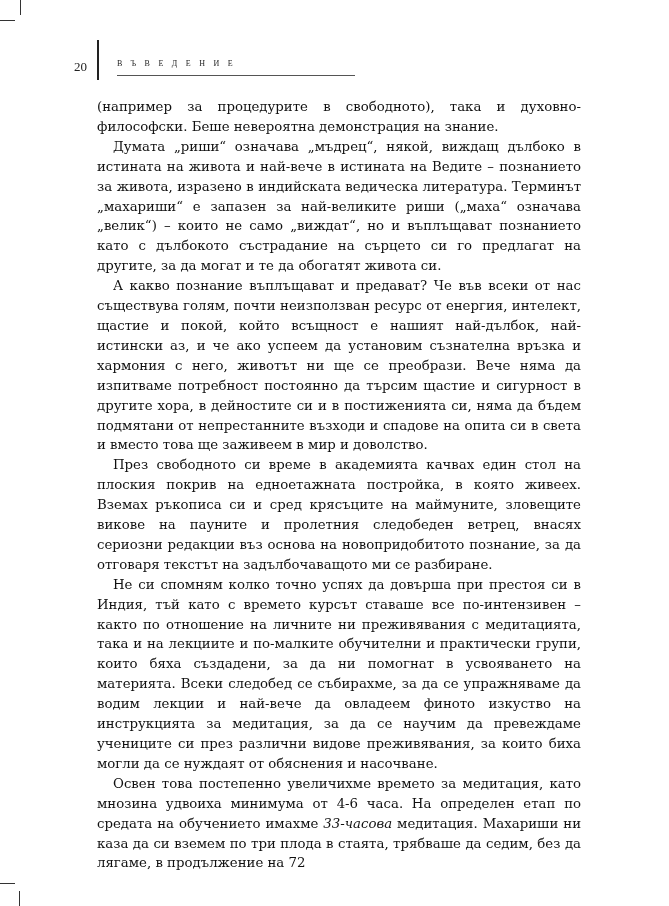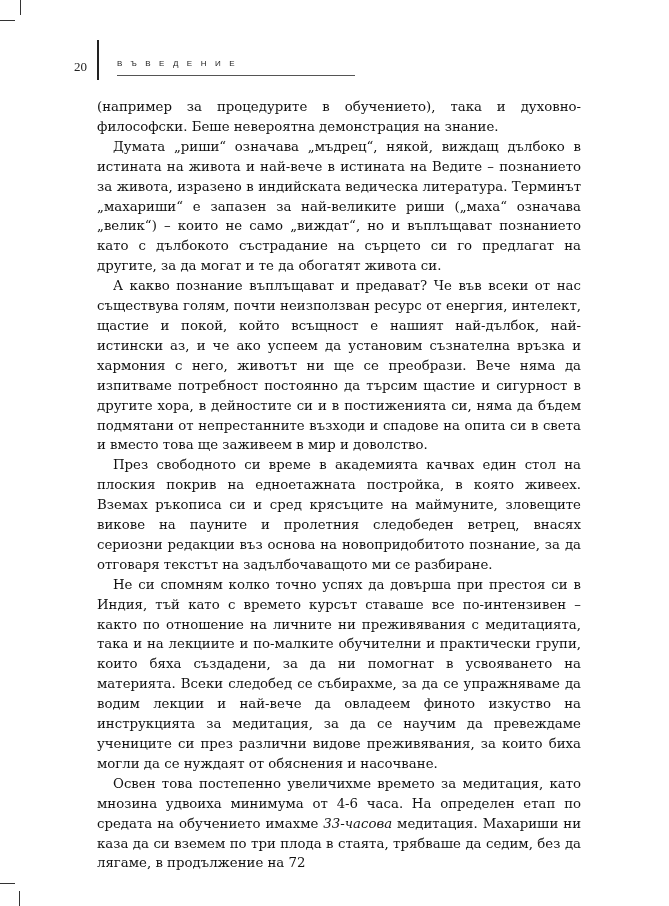--- a/index.html
+++ b/index.html
@@ -6,21 +6,21 @@
   body { width: 669px; height: 906px; position: relative; overflow: hidden; }
   .crop { position: absolute; background: #333; }
   .crop-tl-v { left: 20px; top: 0; width: 1px; height: 15px; }
   .crop-tl-h { left: 0; top: 20px; width: 15px; height: 1px; }
   .crop-bl-h { left: 0; top: 883px; width: 15px; height: 1px; }
   .crop-bl-v { left: 19px; top: 891px; width: 1px; height: 15px; }
 
   .header { position: absolute; left: 0; top: 40px; width: 599px; height: 40px; }
   .page-num { position: absolute; left: 74px; top: 19px; font-family: "Liberation Serif", serif; font-size: 13px; color: #222; }
   .header-rule-v { position: absolute; left: 97px; top: 0; width: 2px; height: 40px; background: #222; }
-  .running-title { position: absolute; left: 117px; top: 19px; font-family: Liberation Sans, sans-serif; font-size: 8px; letter-spacing: 8.5px; color: #222; }
+  .running-title { position: absolute; left: 117px; top: 19px; font-family: Liberation Serif, serif; font-size: 8px; letter-spacing: 8.5px; color: #222; }
   .header-rule-h { position: absolute; left: 117px; top: 35px; width: 238px; height: 1px; background: #555; }
 
   .body-text { position: absolute; left: 97px; top: 97px; width: 484px; font-family: "DejaVu Serif", serif; font-size: 13.3px; line-height: 19.9px; color: #111; text-align: justify; }
   .body-text p { margin: 0; text-indent: 0; }
   .body-text p.indent { text-indent: 16px; }
   .body-text em { font-style: italic; }
 </style>
 </head>
 <body>
 
@@ -30,19 +30,19 @@
 <div class="crop crop-bl-v"></div>
 
 <div class="header">
   <span class="page-num">20</span>
   <div class="header-rule-v"></div>
   <span class="running-title">ВЪВЕДЕНИЕ</span>
   <div class="header-rule-h"></div>
 </div>
 
 <div class="body-text">
-  <p>(например за процедурите в обучението), така и духовно-философски. Беше невероятна демонстрация на знание.</p>
+  <p>(например за процедурите в свободното), така и духовно-философски. Беше невероятна демонстрация на знание.</p>
   <p class="indent">Думата „риши“ означава „мъдрец“, някой, виждащ дълбоко в истината на живота и най-вече в истината на Ведите – познанието за живота, изразено в индийската ведическа литература. Терминът „махариши“ е запазен за най-великите риши („маха“ означава „велик“) – които не само „виждат“, но и въплъщават познанието като с дълбокото състрадание на сърцето си го предлагат на другите, за да могат и те да обогатят живота си.</p>
   <p class="indent">А какво познание въплъщават и предават? Че във всеки от нас съществува голям, почти неизползван ресурс от енергия, интелект, щастие и покой, който всъщност е нашият най-дълбок, най-истински аз, и че ако успеем да установим съзнателна връзка и хармония с него, животът ни ще се преобрази. Вече няма да изпитваме потребност постоянно да търсим щастие и сигурност в другите хора, в дейностите си и в постиженията си, няма да бъдем подмятани от непрестанните възходи и спадове на опита си в света и вместо това ще заживеем в мир и доволство.</p>
   <p class="indent">През свободното си време в академията качвах един стол на плоския покрив на едноетажната постройка, в която живеех. Вземах ръкописа си и сред крясъците на маймуните, зловещите викове на пауните и пролетния следобеден ветрец, внасях сериозни редакции въз основа на новопридобитото познание, за да отговаря текстът на задълбочаващото ми се разбиране.</p>
   <p class="indent">Не си спомням колко точно успях да довърша при престоя си в Индия, тъй като с времето курсът ставаше все по-интензивен – както по отношение на личните ни преживявания с медитацията, така и на лекциите и по-малките обучителни и практически групи, които бяха създадени, за да ни помогнат в усвояването на материята. Всеки следобед се събирахме, за да се упражняваме да водим лекции и най-вече да овладеем финото изкуство на инструкцията за медитация, за да се научим да превеждаме учениците си през различни видове преживявания, за които биха могли да се нуждаят от обяснения и насочване.</p>
   <p class="indent"><span>Освен това постепенно увеличихме времето за медитация, като мнозина удвоиха минимума от 4-6 часа. На определен етап по средата на обучението имахме </span><em>33-часова</em><span> медитация. Махариши ни каза да си вземем по три плода в стаята, трябваше да седим, без да лягаме, в продължение на 72</span></p>
 </div>
 
 </body></html>

